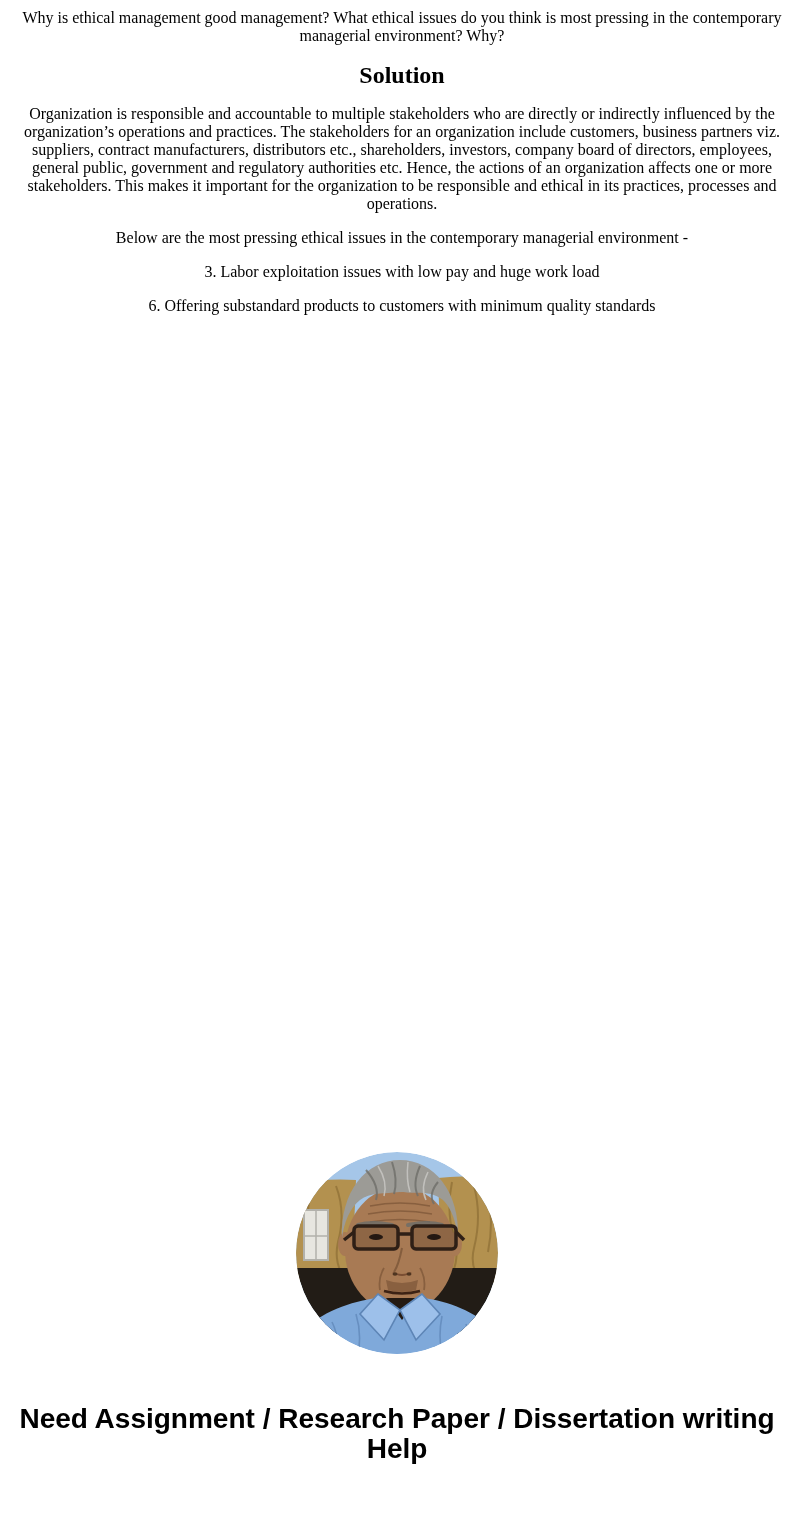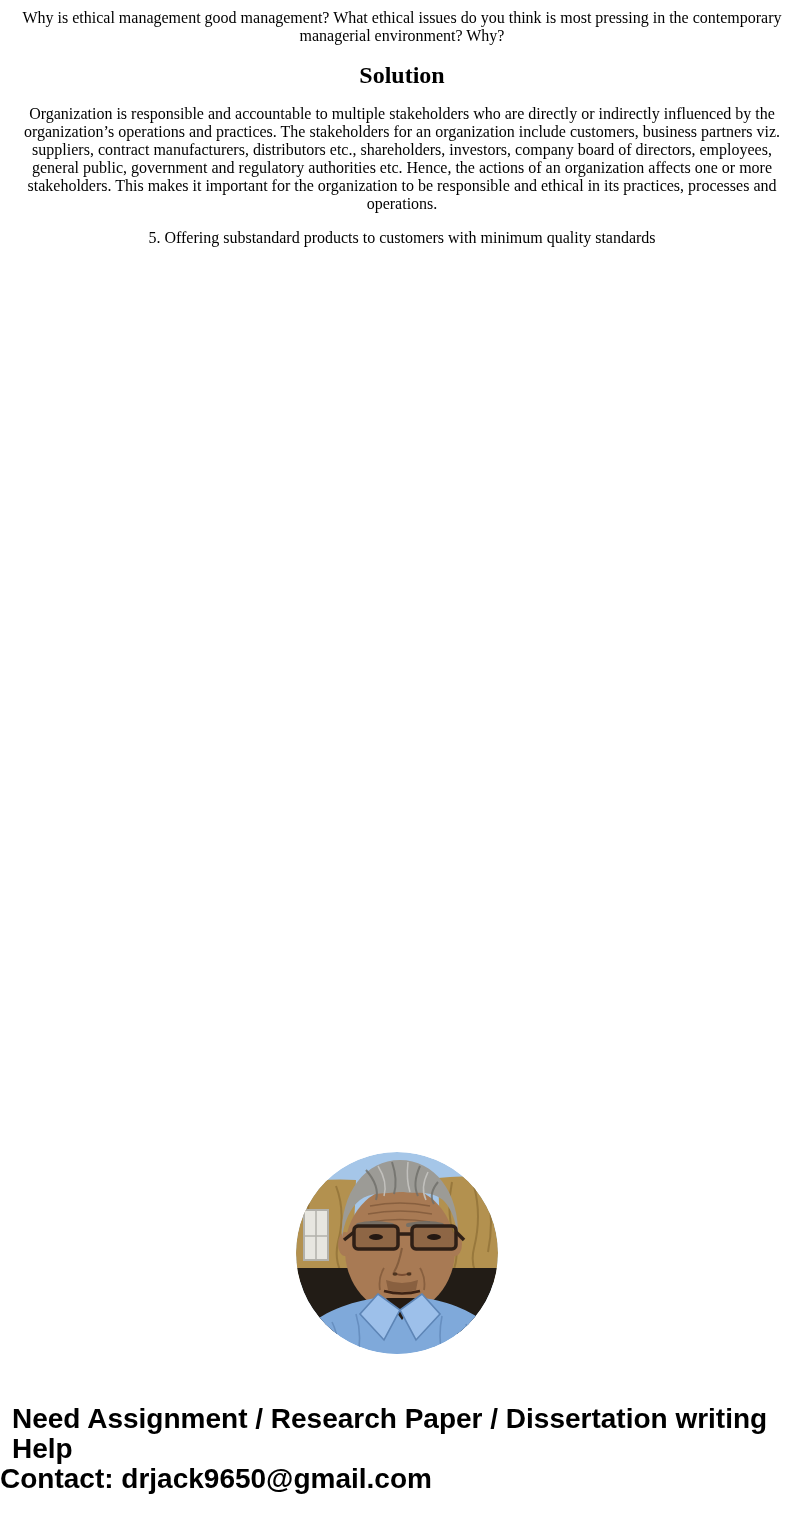--- a/index.html
+++ b/index.html
@@ -40,42 +40,44 @@
     width:202px;
     height:202px;
     border-radius:50%;
     overflow:hidden;
   }
   .footer{
     position:absolute;
     left:0;
     top:1404px;
     width:794px;
-    text-align:left;
+    text-align:center;
     font-family:"Liberation Sans", sans-serif;
     font-weight:700;
     font-size:28px;
     line-height:30px;
     color:#000000;
   }
   .footer .footer-heading{
     max-width:770px;
     margin:0 auto;
   }
 </style>
 </head>
 <body>
 
 <div class="page">
 
   <div class="content">
     <p class="question">Why is ethical management good management? What ethical issues do you think is most pressing in the contemporary managerial environment? Why?</p>
     <h2 class="solution">Solution</h2>
     <p>Organization is responsible and accountable to multiple stakeholders who are directly or indirectly influenced by the organization’s operations and practices. The stakeholders for an organization include customers, business partners viz. suppliers, contract manufacturers, distributors etc., shareholders, investors, company board of directors, employees, general public, government and regulatory authorities etc. Hence, the actions of an organization affects one or more stakeholders. This makes it important for the organization to be responsible and ethical in its practices, processes and operations.</p>
-    <p>5. Offering substandard products to customers with minimum quality standards</p>
+    <p>Below are the most pressing ethical issues in the contemporary managerial environment -</p>
+    <p>3. Labor exploitation issues with low pay and huge work load</p>
+    <p>6. Offering substandard products to customers with minimum quality standards</p>
   </div>
 
   <div class="avatar-wrap" title="Elderly man with combed-back gray hair and dark rectangular glasses wearing a light blue collared shirt, tan patterned wall and light blue background behind him">
     <svg width="202" height="202" viewBox="0 0 202 202" aria-hidden="true">
       <defs>
         <clipPath id="circ">
             <circle cx="101" cy="101" r="101"></circle>
           </clipPath>
       </defs>
       <g clip-path="url(#circ)">
@@ -173,16 +175,15 @@
           <path d="M60,162 Q66,182 62,202"></path>
           <path d="M146,164 Q142,184 146,202"></path>
           <path d="M170,172 Q176,188 172,202"></path>
         </g>
       </g>
     </svg>
   </div>
 
   <div class="footer">
     <div class="footer-heading">Need Assignment / Research Paper / Dissertation writing Help</div>
-    <div class="footer-contact">Contact: drjack9650@gmail.com</div>
   </div>
 
 </div>
 
 </body></html>

